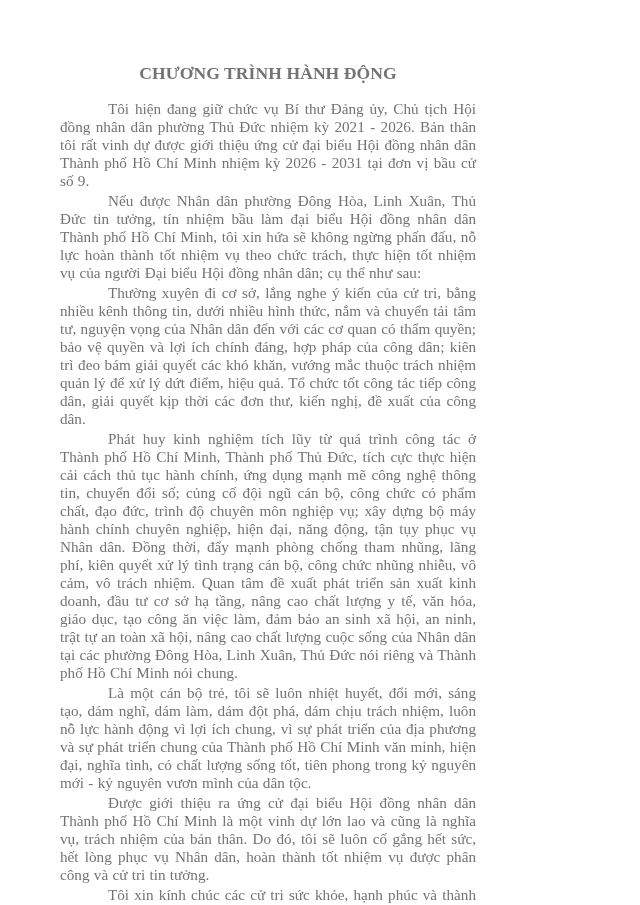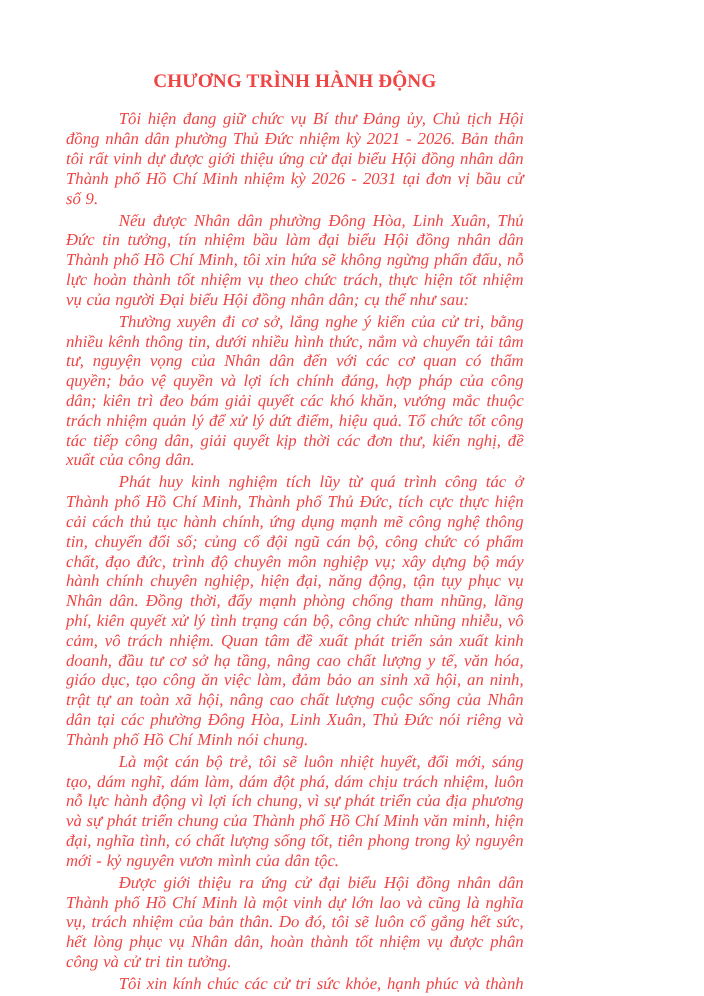--- a/index.html
+++ b/index.html
@@ -5,42 +5,41 @@
     html, body {
       margin: 0;
       padding: 0;
       background: #ffffff;
     }
     .page {
       position: relative;
       width: 536px;
       height: 905px;
       background: #ffffff;
-      color: #ef4444;
+      color: #737373;
       font-family: "Liberation Serif", "DejaVu Serif", serif;
       box-sizing: border-box;
       padding: 63px 60px 0 60px;
       overflow: hidden;
     }
     .doc-title {
       text-align: center;
       font-weight: bold;
       font-size: 17.5px;
       line-height: 21.5px;
       margin: 0 0 15px 0;
       letter-spacing: 0.1px;
     }
     .doc-body p {
       margin: 0 0 2px 0;
       font-size: 15.2px;
       line-height: 18px;
       text-align: justify;
       text-indent: 48px;
       word-spacing: 0.5px;
-      font-style: italic;
     }
   </style>
 </head>
 <body>
 
 <div class="page">
   <header class="doc-title">
     <div>CHƯƠNG TRÌNH HÀNH ĐỘNG</div>
   </header>
   <main class="doc-body">

